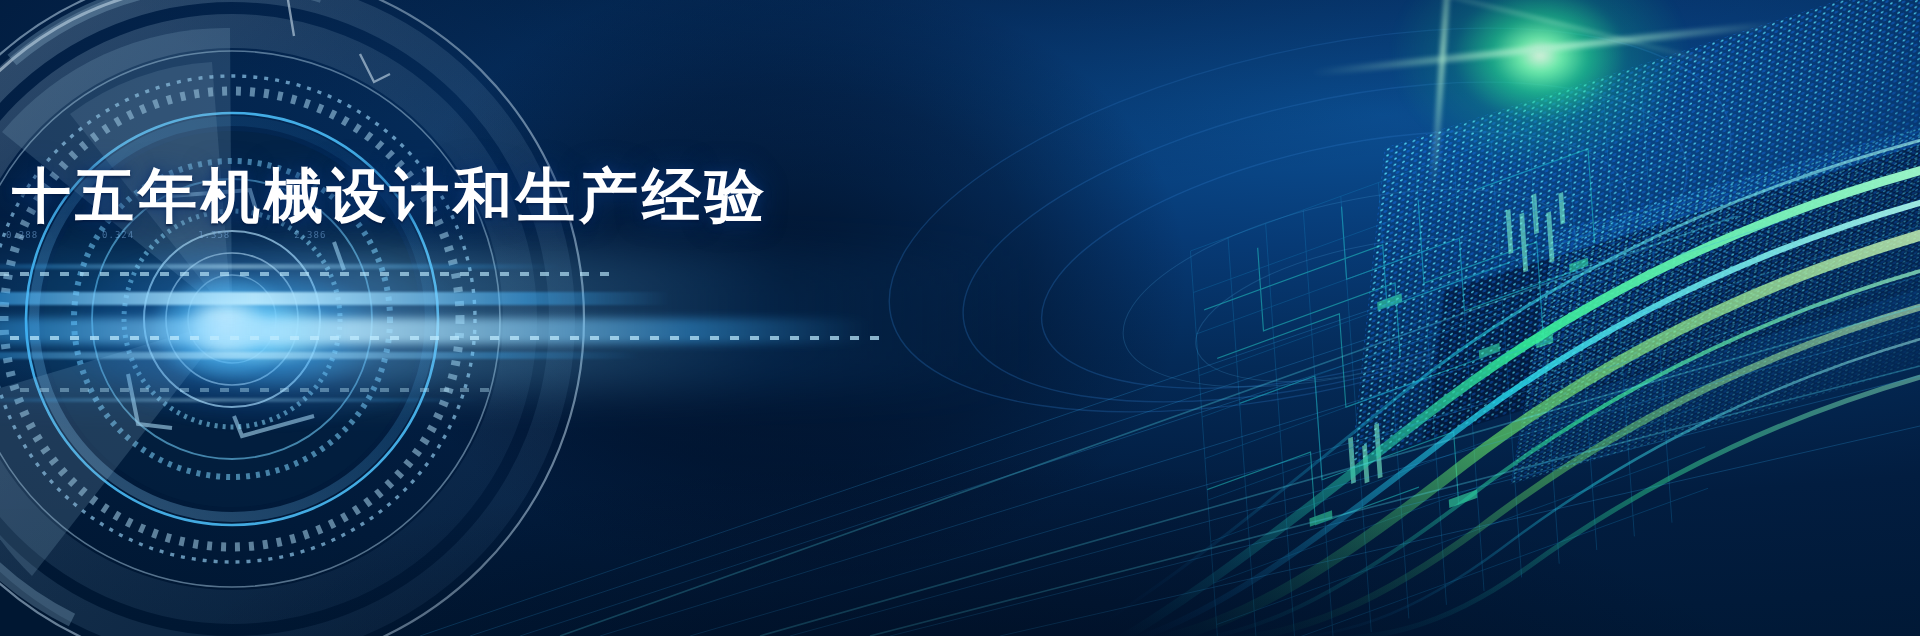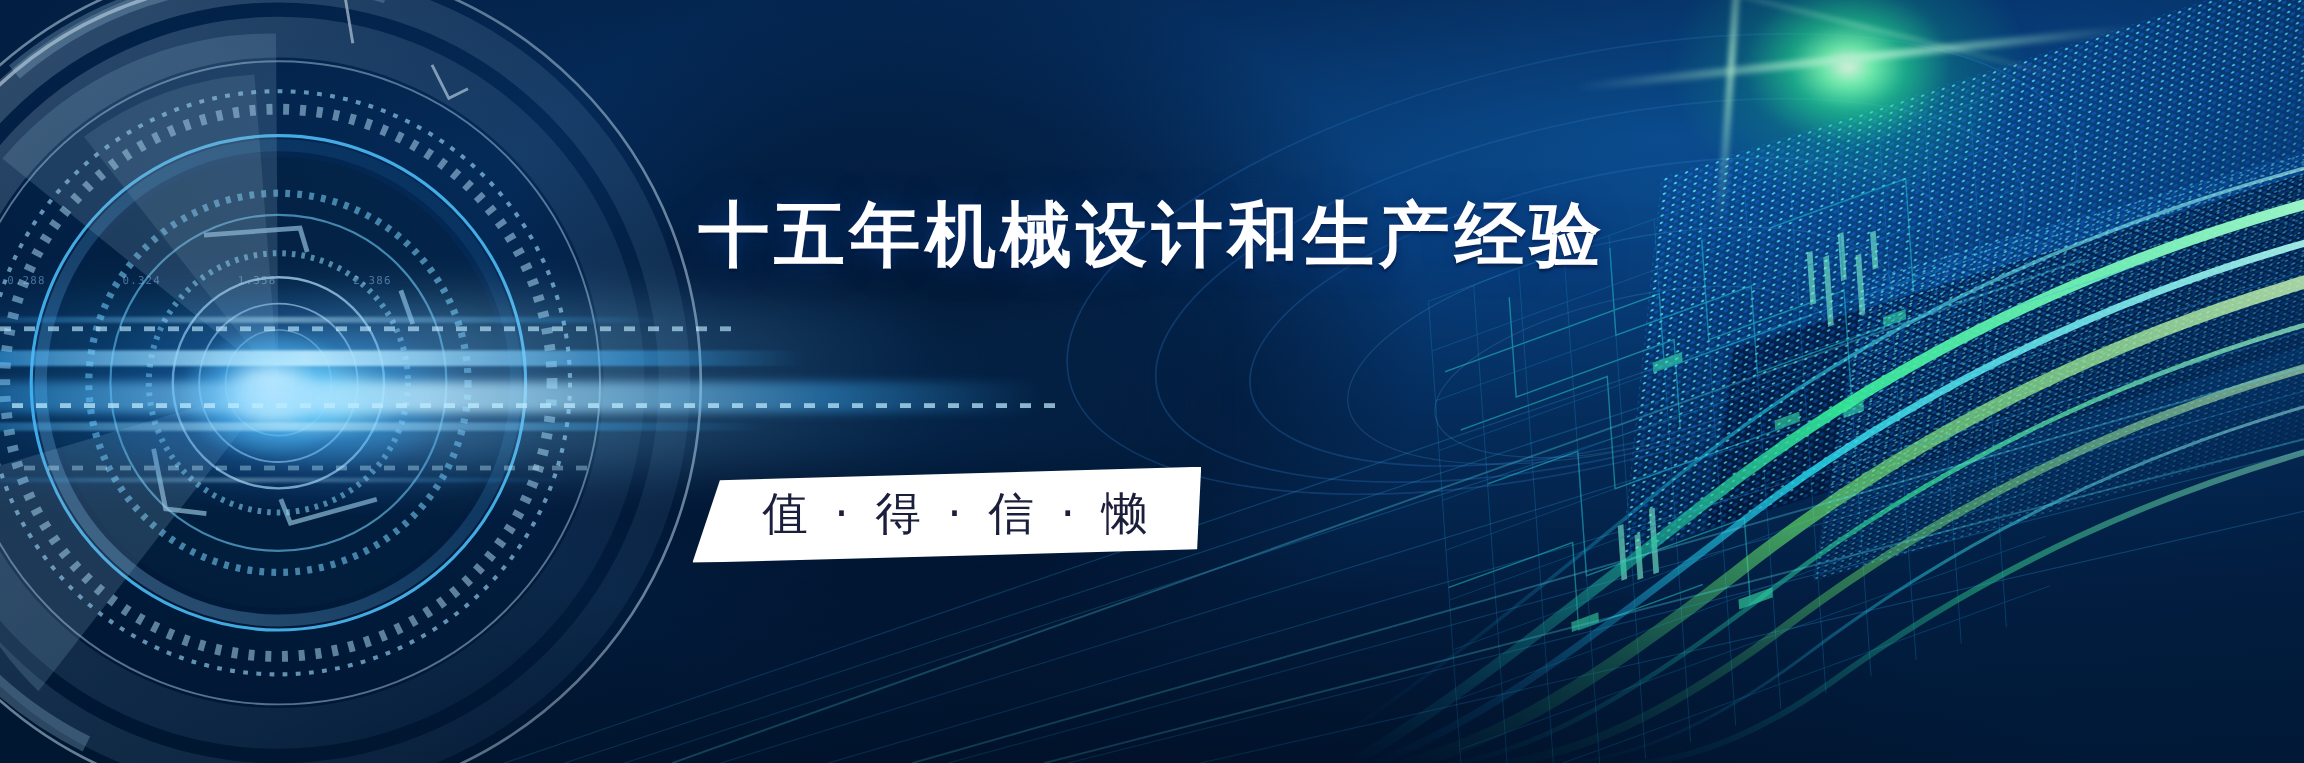--- a/index.html
+++ b/index.html
@@ -149,22 +149,21 @@
   .trails{position:absolute;left:0;top:120px;width:900px;height:520px;}
   .trails svg{width:100%;height:100%;overflow:visible;}
 
   
   .diagonals{position:absolute;left:0;bottom:0;width:1920px;height:420px;opacity:.55;}
   .diagonals svg{width:100%;height:100%;}
 
   
   .headline{
     position:absolute;
-    left:0;right:0;top:166px;
-    text-align:center;
+    left:12px;right:0;top:166px;
     color:#ffffff;
     font-size:59px;
     font-weight:700;
     letter-spacing:4px;
     line-height:1;
     white-space:nowrap;
     text-shadow:0 0 26px rgba(12,60,130,.85), 0 0 8px rgba(10,40,95,.6), 0 2px 2px rgba(0,10,30,.55);
     z-index:30;
   }
 
@@ -410,18 +409,14 @@
     <span>0.288</span>
     <span>0.324</span>
     <span>1.358</span>
     <span>2.386</span>
   </div>
 
   <div class="bg-vignette"></div>
 
   <div class="headline">十五年机械设计和生产经验</div>
 
-  <div class="tagbox-wrap">
-    <div class="tagbox"></div>
-    <div class="tagbox-text">值 · 得 · 信 · 懒</div>
-  </div>
 
 </div>
 
 </body></html>

